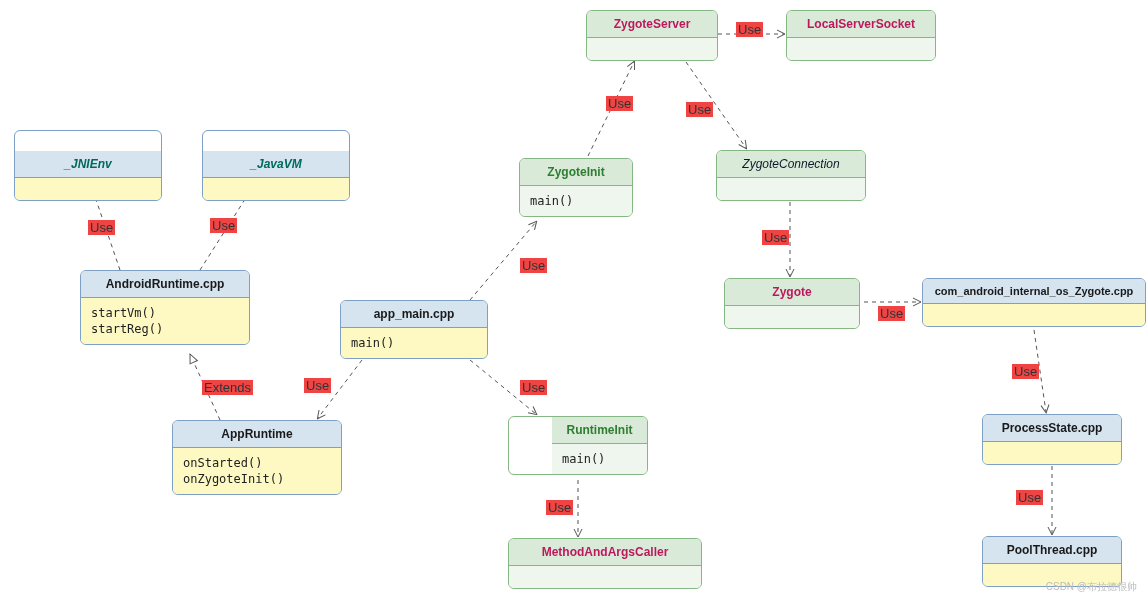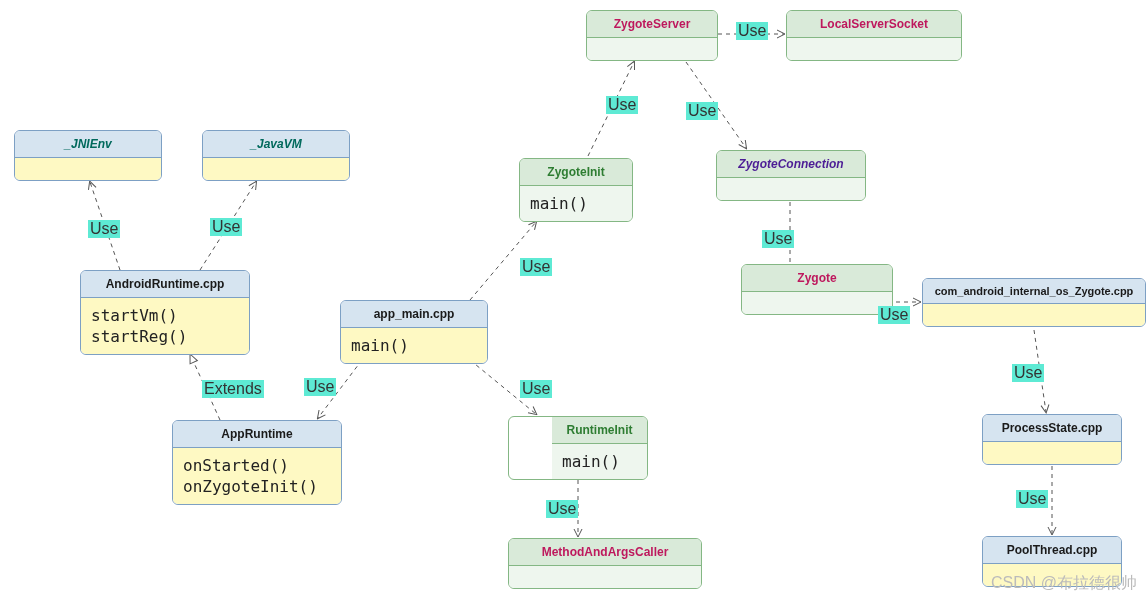--- a/index.html
+++ b/index.html
@@ -24,47 +24,47 @@
   .class-box.green { border-color: #84b784; }
   .class-title {
     padding: 6px 10px;
     font-weight: bold;
     text-align: center;
     border-bottom: 1px solid;
   }
   .blue .class-title { background: #d6e4f0; border-color: #7da0c4; color: #1a1a1a; }
   .green .class-title { background: #d9ead9; border-color: #84b784; color: #be185d; }
   .green .class-title.green-text { color: #2e7d32; }
-  .green .class-title.gray-text { color: #4c1d95; font-style: italic; font-weight: bold; }
-  .blue .class-title.teal-text { color: #00695c; font-style: italic; }
+  .green .class-title.gray-text { color: #0f172a; font-style: italic; font-weight: normal; }
+  .blue .class-title.teal-text { color: #00695c; font-style: italic; margin-top: 20px; }
   .class-body {
     padding: 6px 10px;
     min-height: 22px;
     font-family: monospace;
-    font-size: 16px;
+    font-size: 12px;
     text-align: left;
     color: #222;
   }
   .blue .class-body { background: #fef9c3; }
   .green .class-body { background: #eef6ee; }
   .class-body .method { margin: 2px 0; }
   svg.edges { position: absolute; left: 0; top: 0; width: 1147px; height: 602px; pointer-events: none; }
   .edge-label {
     position: absolute;
-    font-size: 16px;
+    font-size: 13px;
     color: #333;
-    background: #5eead4;
+    background: #ef4444;
     padding: 0 2px;
     pointer-events: none;
   }
   .watermark {
     position: absolute;
     right: 10px;
     bottom: 8px;
-    font-size: 16px;
+    font-size: 10px;
     color: #bbb;
     pointer-events: none;
   }
 </style>
 </head>
 <body>
 
 <svg class="edges">
   <defs>
     <marker id="arrow-open" markerWidth="10" markerHeight="10" refX="8" refY="5" orient="auto">
@@ -134,29 +134,29 @@
       </div>
     </div>
     <div class="class-box green" style="left: 508px; top: 538px; width: 194px;">
       <div class="class-title">MethodAndArgsCaller</div>
       <div class="class-body"></div>
     </div>
     <div class="class-box green" style="left: 586px; top: 10px; width: 132px;">
       <div class="class-title">ZygoteServer</div>
       <div class="class-body"></div>
     </div>
-    <div class="class-box green" style="left: 786px; top: 10px; width: 176px;">
+    <div class="class-box green" style="left: 786px; top: 10px; width: 150px;">
       <div class="class-title">LocalServerSocket</div>
       <div class="class-body"></div>
     </div>
     <div class="class-box green" style="left: 716px; top: 150px; width: 150px;">
       <div class="class-title gray-text">ZygoteConnection</div>
       <div class="class-body"></div>
     </div>
-    <div class="class-box green" style="left: 724px; top: 264px; width: 152px; margin-left: 17px;">
+    <div class="class-box green" style="left: 724px; top: 278px; width: 136px;">
       <div class="class-title">Zygote</div>
       <div class="class-body"></div>
     </div>
     <div class="class-box blue" style="left: 922px; top: 278px; width: 224px;">
       <div class="class-title" style="font-size: 11px;">com_android_internal_os_Zygote.cpp</div>
       <div class="class-body"></div>
     </div>
     <div class="class-box blue" style="left: 982px; top: 414px; width: 140px;">
       <div class="class-title">ProcessState.cpp</div>
       <div class="class-body"></div>

